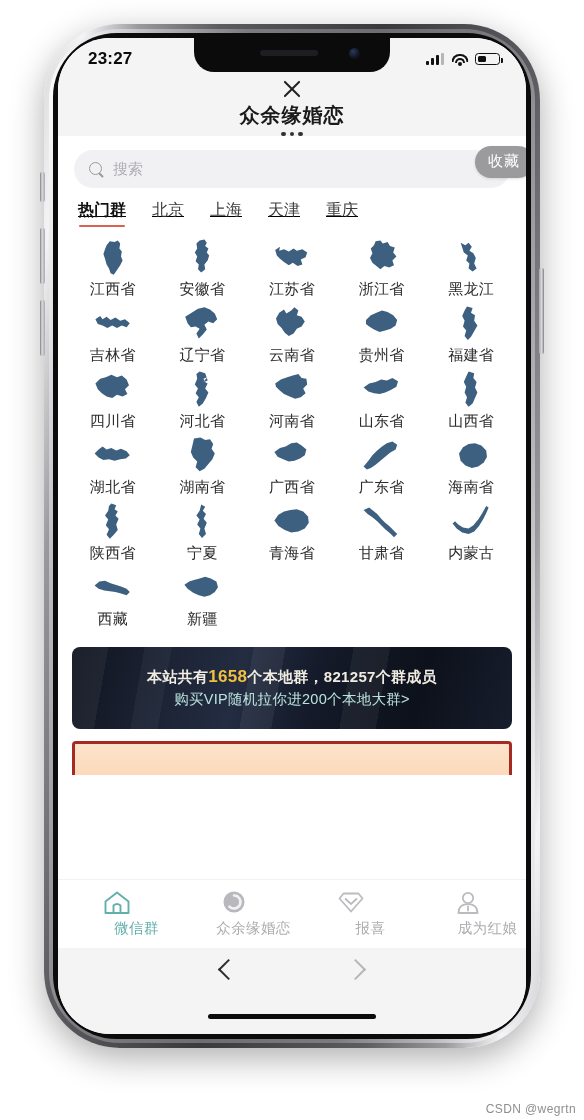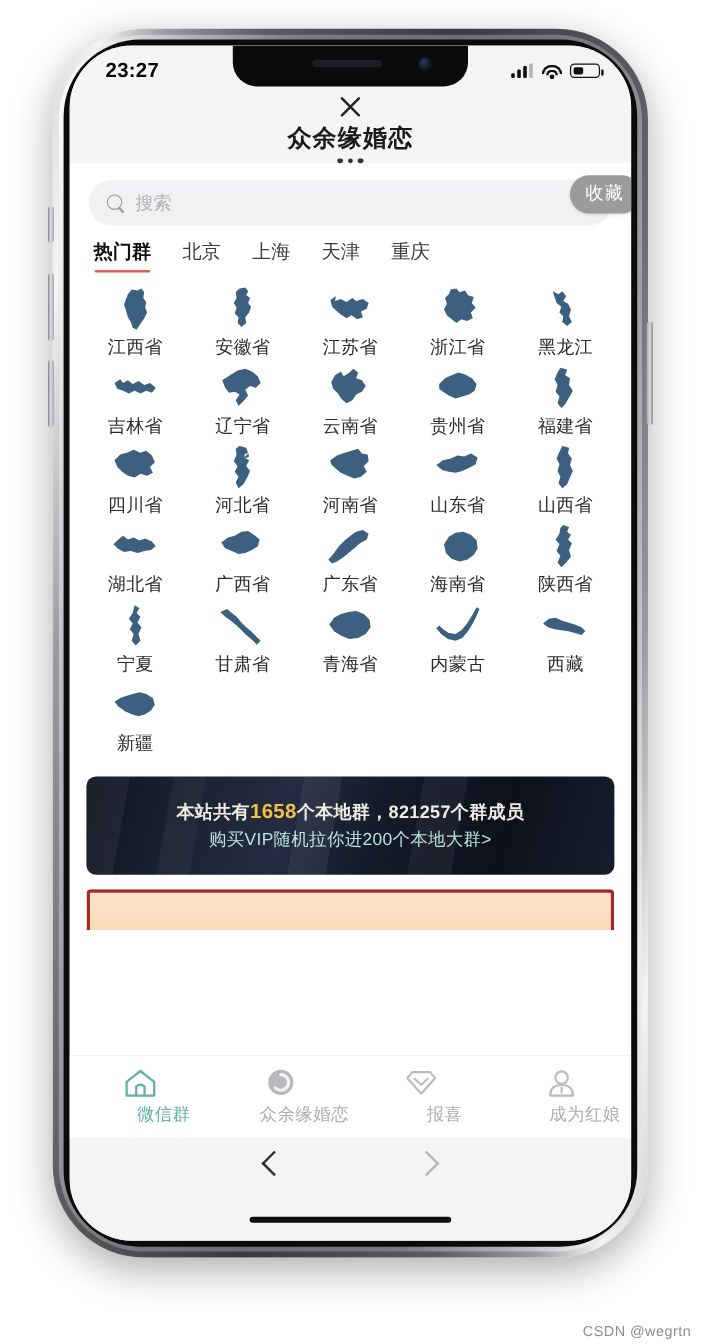--- a/index.html
+++ b/index.html
@@ -139,21 +139,21 @@
     position:absolute; right:-8px; top:10px;
     background:#9b9b9d; color:#fff;
     font-size:15px; letter-spacing:1px;
     padding:6px 14px 7px 13px;
     border-radius:17px;
     box-shadow:0 1px 3px rgba(0,0,0,.13);
     cursor:pointer;
   }
 
   
-  .tabs { display:flex; align-items:center; gap:26px; padding:6px 20px 0 20px; }
+  .tabs { display:flex; align-items:center; gap:26px; padding:6px 20px 0 20px;text-decoration:underline; }
   .tab { position:relative; font-size:16px; color:#3c3c3c; padding-bottom:9px; cursor:pointer; }
   .tab.active { font-weight:700; color:#111; }
   .tab.active::after {
     content:""; position:absolute; left:1px; right:1px; bottom:3px;
     height:2.5px; background:#d9614f; border-radius:2px;
   }
 
   
   .grid {
     display:grid; grid-template-columns:repeat(5,1fr);
@@ -439,20 +439,28 @@
 
           <div class="prov">
             <div class="prov-shape">
                 <svg viewBox="0 0 100 100">
                   <path d="M4 44 L14 34 L24 26 L34 34 L46 30 L58 36 L70 32 L84 38 L92 48 L82 56 L68 58 L54 62 L40 58 L26 60 L14 54 Z"></path>
                 </svg>
               </div>
             <div class="prov-name">湖北省</div>
           </div>
 
+          <div class="prov">
+            <div class="prov-shape">
+                <svg viewBox="0 0 100 100">
+                  <path d="M30 6 L46 4 L58 10 L70 8 L78 20 L74 32 L82 44 L76 58 L66 70 L56 82 L44 88 L34 78 L38 64 L28 54 L22 40 L26 24 Z"></path>
+                </svg>
+              </div>
+            <div class="prov-name">湖南省</div>
+          </div>
 
           <div class="prov">
             <div class="prov-shape">
                 <svg viewBox="0 0 100 100">
                   <path d="M6 40 L20 30 L34 26 L48 18 L62 16 L74 24 L86 34 L82 48 L70 56 L56 62 L42 64 L28 58 L14 52 Z"></path>
                 </svg>
               </div>
             <div class="prov-name">广西省</div>
           </div>
 
@@ -488,33 +496,33 @@
                 <svg viewBox="0 0 100 100">
                   <path d="M48 6 L58 12 L52 22 L60 30 L54 42 L62 52 L56 66 L60 80 L50 90 L42 80 L46 66 L38 56 L44 44 L36 34 L44 22 Z"></path>
                 </svg>
               </div>
             <div class="prov-name">宁夏</div>
           </div>
 
           <div class="prov">
             <div class="prov-shape">
                 <svg viewBox="0 0 100 100">
+                  <path d="M6 46 L16 32 L30 24 L46 20 L62 18 L78 24 L90 36 L92 52 L82 66 L66 74 L48 76 L32 70 L16 60 Z"></path>
+                </svg>
+              </div>
+            <div class="prov-name">青海省</div>
+          </div>
+
+          <div class="prov">
+            <div class="prov-shape">
+                <svg viewBox="0 0 100 100">
                   <path d="M4 20 L18 14 L28 22 L38 30 L48 42 L58 52 L68 60 L78 70 L88 80 L80 88 L70 78 L58 68 L48 58 L38 48 L26 38 L14 30 Z"></path>
                 </svg>
               </div>
             <div class="prov-name">甘肃省</div>
-          </div>
-
-          <div class="prov">
-            <div class="prov-shape">
-                <svg viewBox="0 0 100 100">
-                  <path d="M6 46 L16 32 L30 24 L46 20 L62 18 L78 24 L90 36 L92 52 L82 66 L66 74 L48 76 L32 70 L16 60 Z"></path>
-                </svg>
-              </div>
-            <div class="prov-name">青海省</div>
           </div>
 
           <div class="prov">
             <div class="prov-shape">
                 <svg viewBox="0 0 100 100">
                   <path d="M4 54 L14 66 L28 76 L44 80 L58 74 L70 60 L80 44 L88 28 L94 14 L88 10 L78 28 L68 44 L56 58 L44 66 L30 64 L18 56 L10 48 Z"></path>
                 </svg>
               </div>
             <div class="prov-name">内蒙古</div>
           </div>

